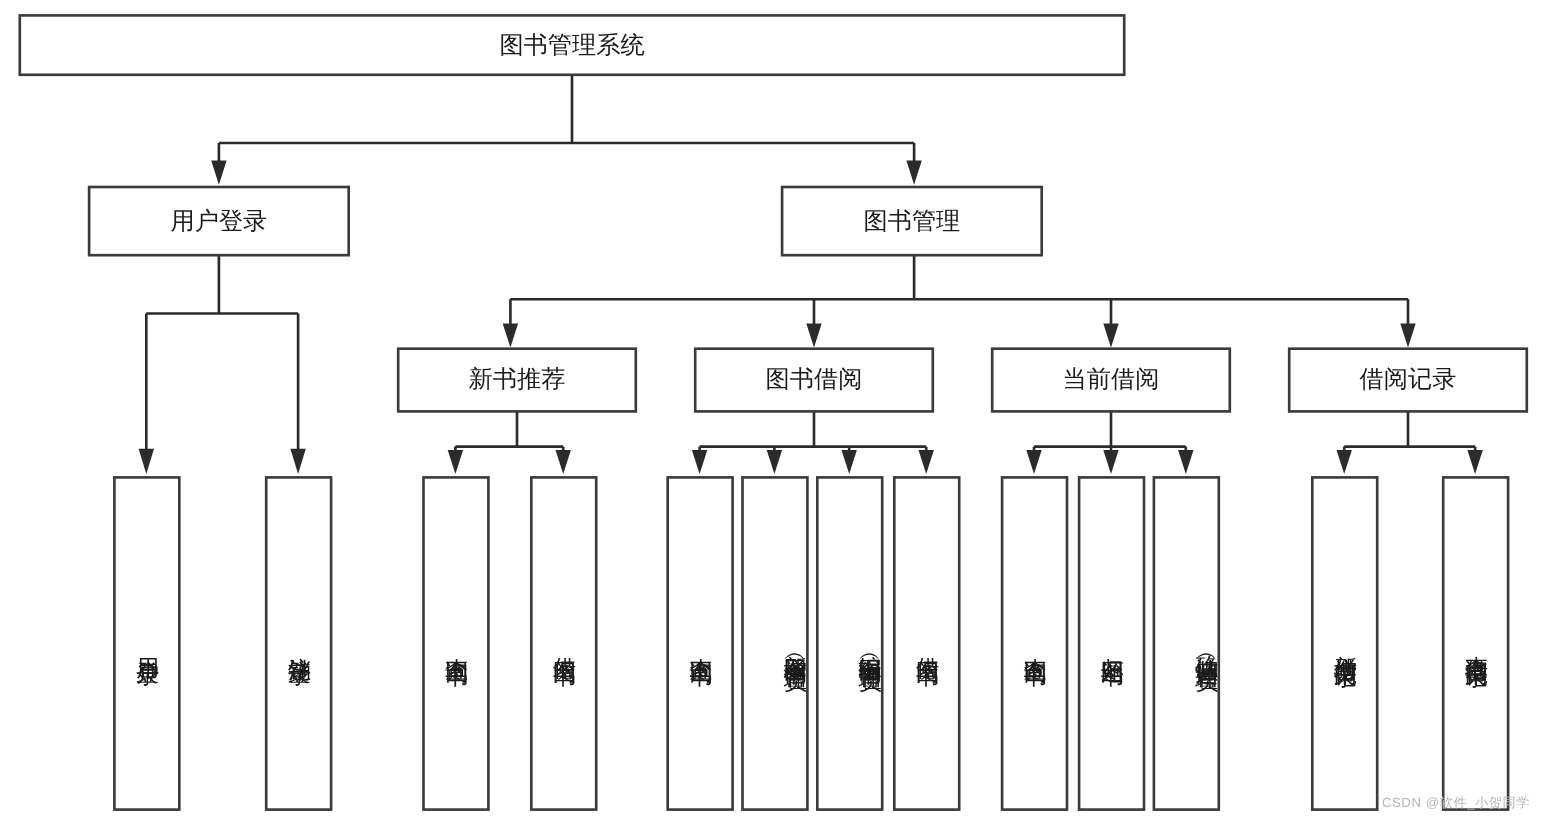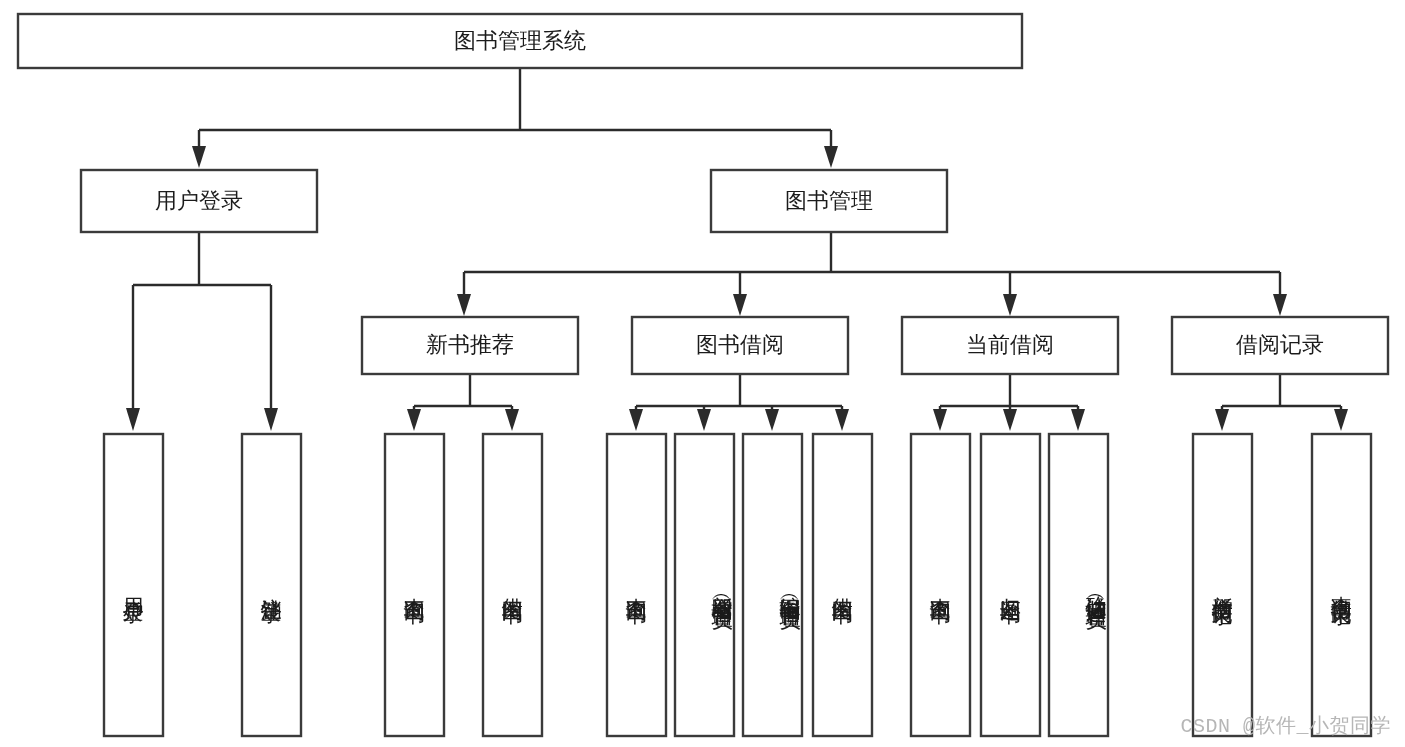--- a/index.html
+++ b/index.html
@@ -62,22 +62,22 @@
     justify-content: center;
     text-align: center;
     box-sizing: border-box;
     white-space: nowrap;
     pointer-events: none;
   }
   .watermark {
     position: absolute;
     right: 14px;
     bottom: 8px;
-    font-family: Liberation Mono, monospace;
-    font-size: 20px;
+    font-family: Liberation Sans, sans-serif;
+    font-size: 12px;
     color: #b6b6b6;
     letter-spacing: 0.5px;
     user-select: none;
   }
 </style>
 </head>
 <body>
 
 <div id="diagram-root">
 

